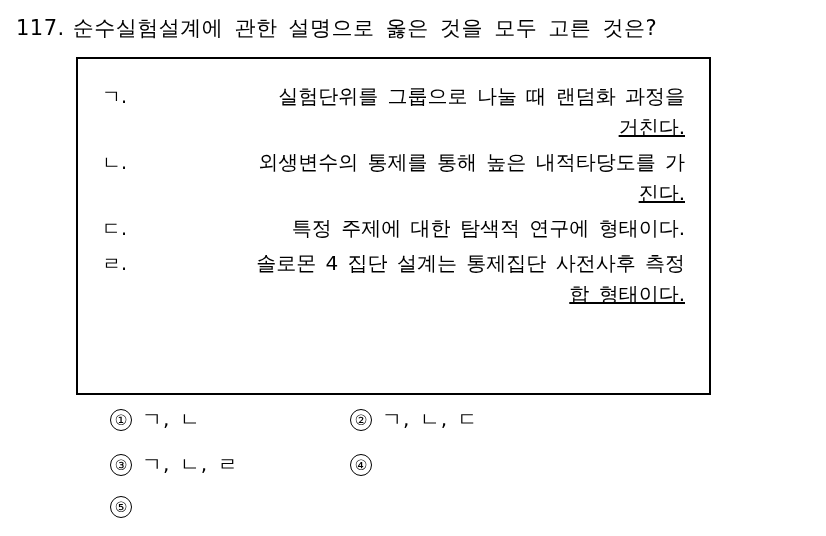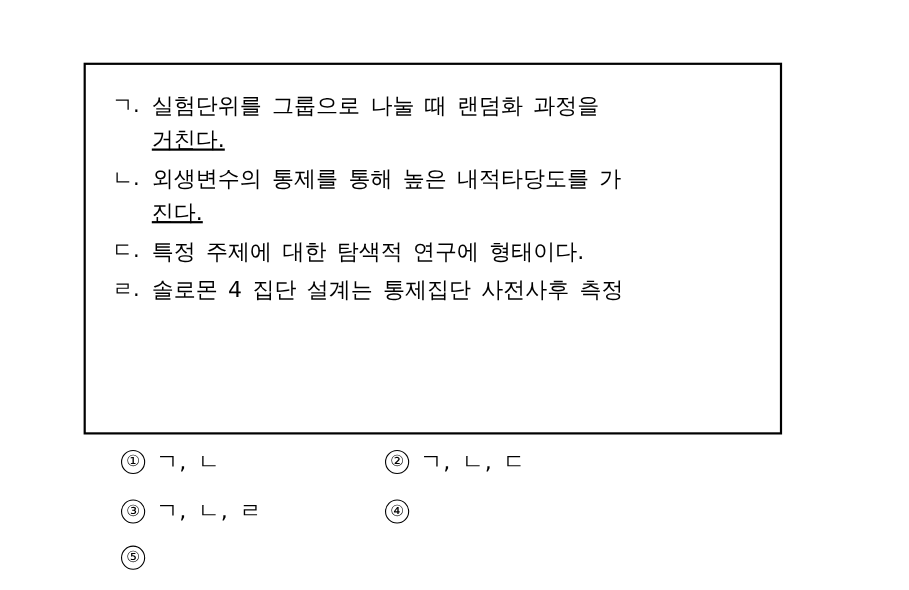--- a/index.html
+++ b/index.html
@@ -57,20 +57,21 @@
   .stmt-marker {
     flex: 0 0 auto;
     width: 36px;
     text-align: left;
     font-size: 19px;
     padding-top: 1px;
   }
   .stmt-body {
     flex: 1 1 auto;
     word-spacing: 3px;
+    text-align: right;
   }
   .stmt-body .l2 {
     display: block;
     text-decoration: underline;
   }
   .choices {
     position: absolute;
     left: 110px;
     top: 406px;
     width: 620px;
@@ -101,20 +102,23 @@
   .choice-text {
     word-spacing: 2px;
     letter-spacing: 1px;
   }
 </style>
 </head>
 <body>
 
 <div class="page">
 
+  <div class="question-line">
+    <span class="question-number">117.</span><span class="question-text">순수실험설계에 관한 설명으로 옳은 것을 모두 고른 것은?</span>
+  </div>
 
   <div class="box">
 
     <div class="stmt">
       <span class="stmt-marker">ㄱ.</span>
       <span class="stmt-body">
         <span class="l1">실험단위를 그룹으로 나눌 때 랜덤화 과정을</span>
         <span class="l2">거친다.</span>
       </span>
     </div>
@@ -131,20 +135,21 @@
       <span class="stmt-marker">ㄷ.</span>
       <span class="stmt-body">
         <span class="l1">특정 주제에 대한 탐색적 연구에 형태이다.</span>
       </span>
     </div>
 
     <div class="stmt">
       <span class="stmt-marker">ㄹ.</span>
       <span class="stmt-body">
         <span class="l1">솔로몬 4 집단 설계는 통제집단 사전사후 측정</span>
+        <span class="l2">합 형태이다.</span>
       </span>
     </div>
 
   </div>
 
   <div class="choices">
 
     <div class="choice-row">
       <div class="choice">
         <span class="circle-num">①</span>

